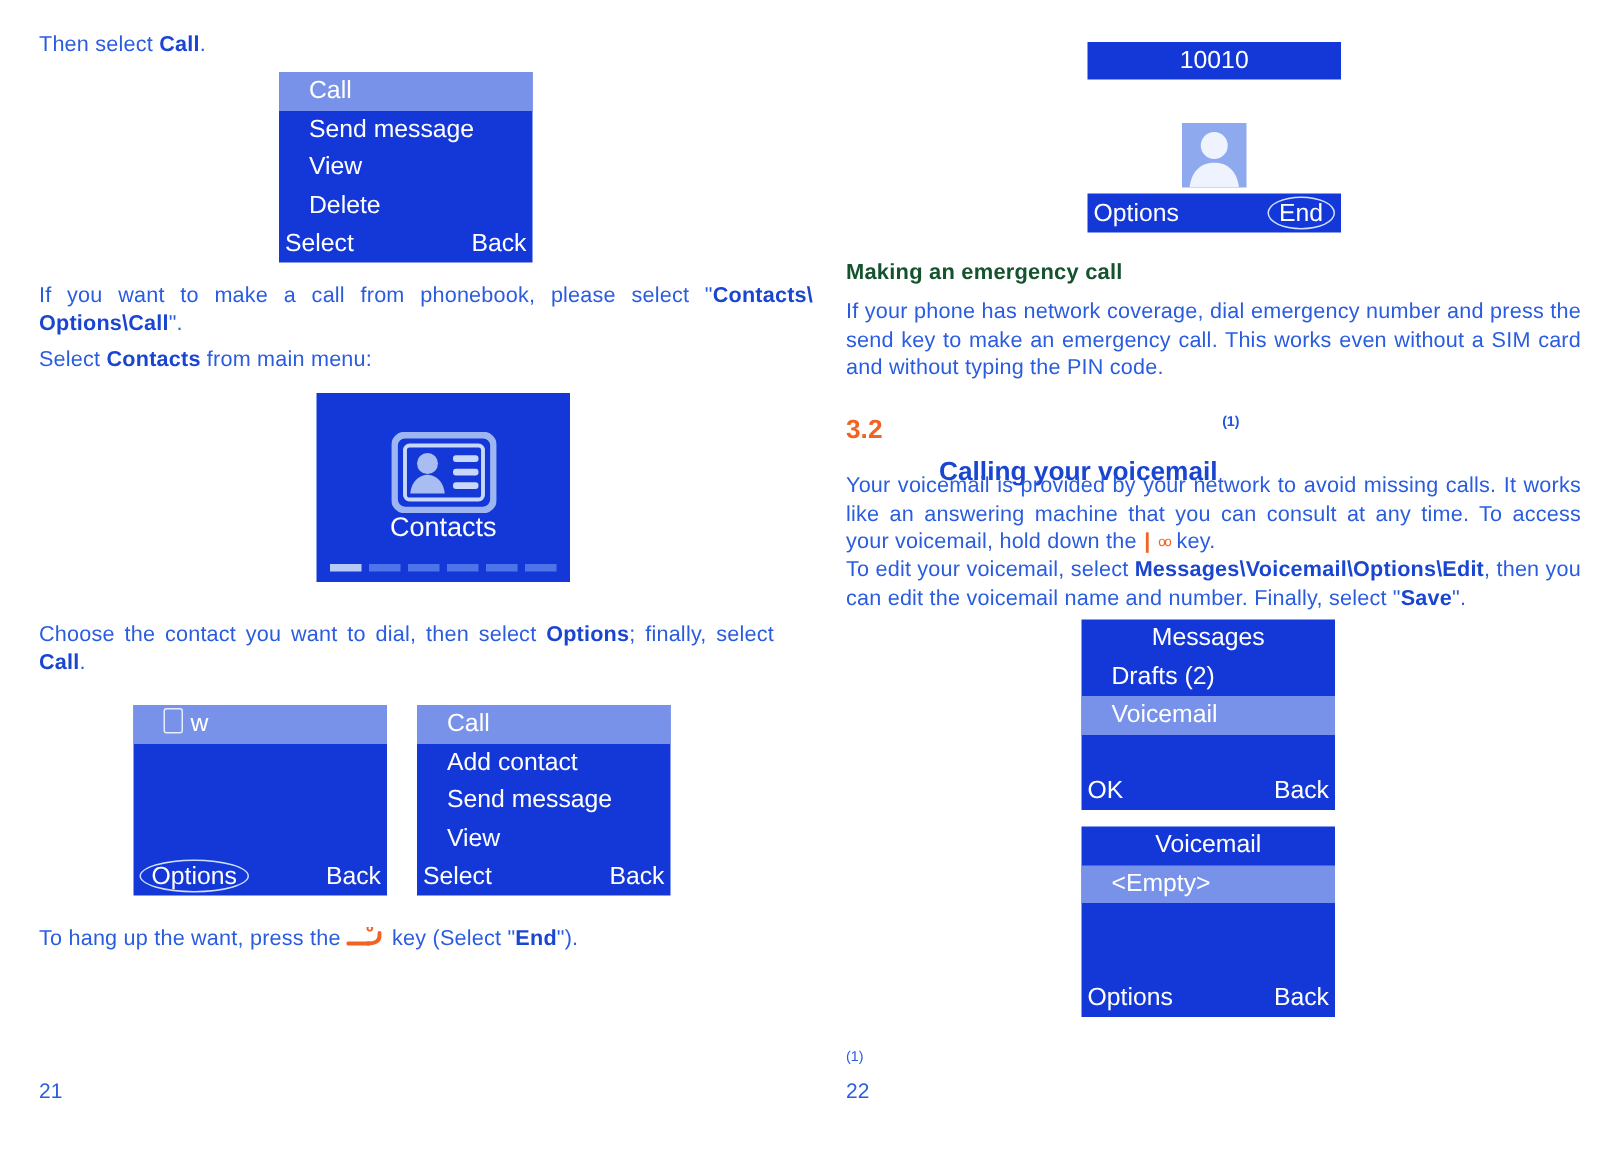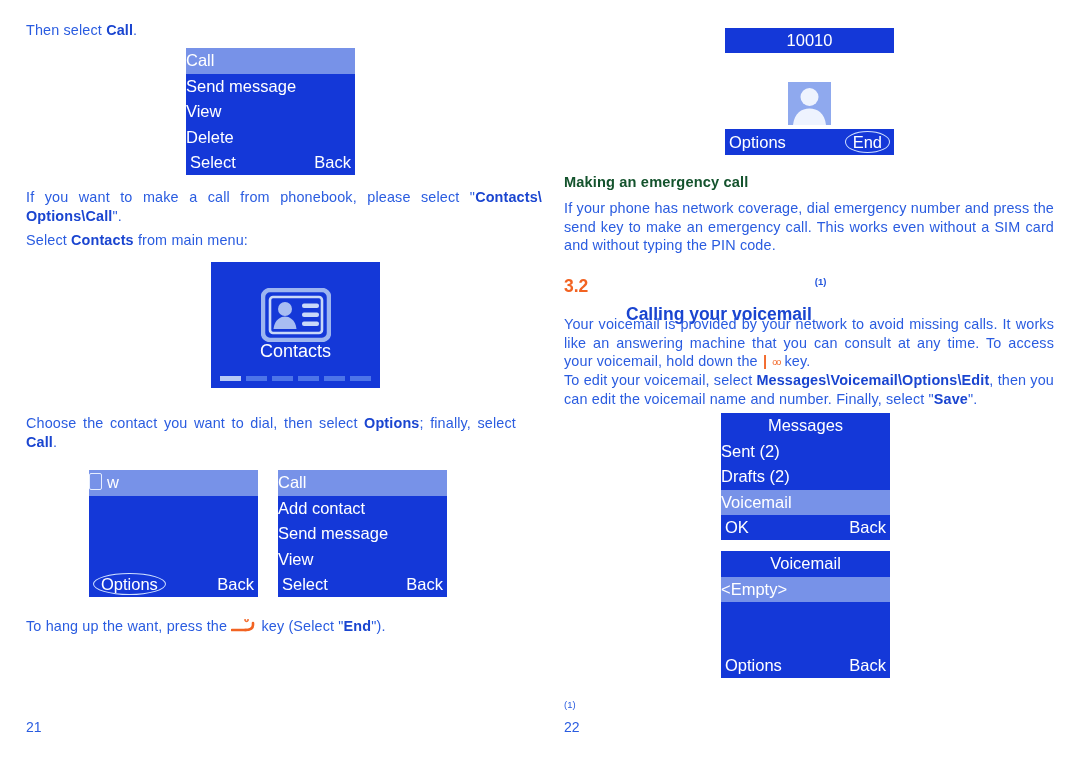--- a/index.html
+++ b/index.html
@@ -75,21 +75,21 @@
     position: absolute;
     background: #1438d8;
     color: #ffffff;
     font-size: 16.5px;
     box-sizing: border-box;
     overflow: hidden;
   }
   .row {
     height: 25.5px;
     line-height: 25.5px;
-    padding: 0 0;
+    padding: 0 20px;
     white-space: nowrap;
     box-sizing: border-box;
   }
   .row.hl {
     background: #7792e8;
   }
   .row.title {
     text-align: center;
     font-size: 16.5px;
   }
@@ -310,21 +310,20 @@
       <span class="sec-title">Calling your voicemail</span>
       <span class="sup">(1)</span>
     </div>
 
     <p class="body-text" style="position:absolute; top:371px; left:0; width:490px;"><span>To edit your voicemail, select </span><b>Messages\Voicemail\Options\Edit</b><span>, then you can edit the voicemail name and number. Finally, select "</span><b>Save</b><span>".</span></p>
 
     <p class="body-text" style="position:absolute; top:315px; left:0; width:490px;"><span>Your voicemail is provided by your network to avoid missing calls. It works like an answering machine that you can consult at any time. To access your voicemail, hold down the </span><span class="key-bar">|</span> <span class="key-oo">oo</span><span> key.</span></p>
 
     <div class="screen" style="left:157px; top:413px; width:169px; height:127px;">
       <div class="row title">Messages</div>
-      <div class="row">Sent (2)</div>
       <div class="row">Drafts (2)</div>
       <div class="row hl">Voicemail</div>
       <div class="softkeys">
         <span>OK</span>
         <span>Back</span>
       </div>
     </div>
 
     <div class="screen" style="left:157px; top:551px; width:169px; height:127px;">
       <div class="row title">Voicemail</div>

